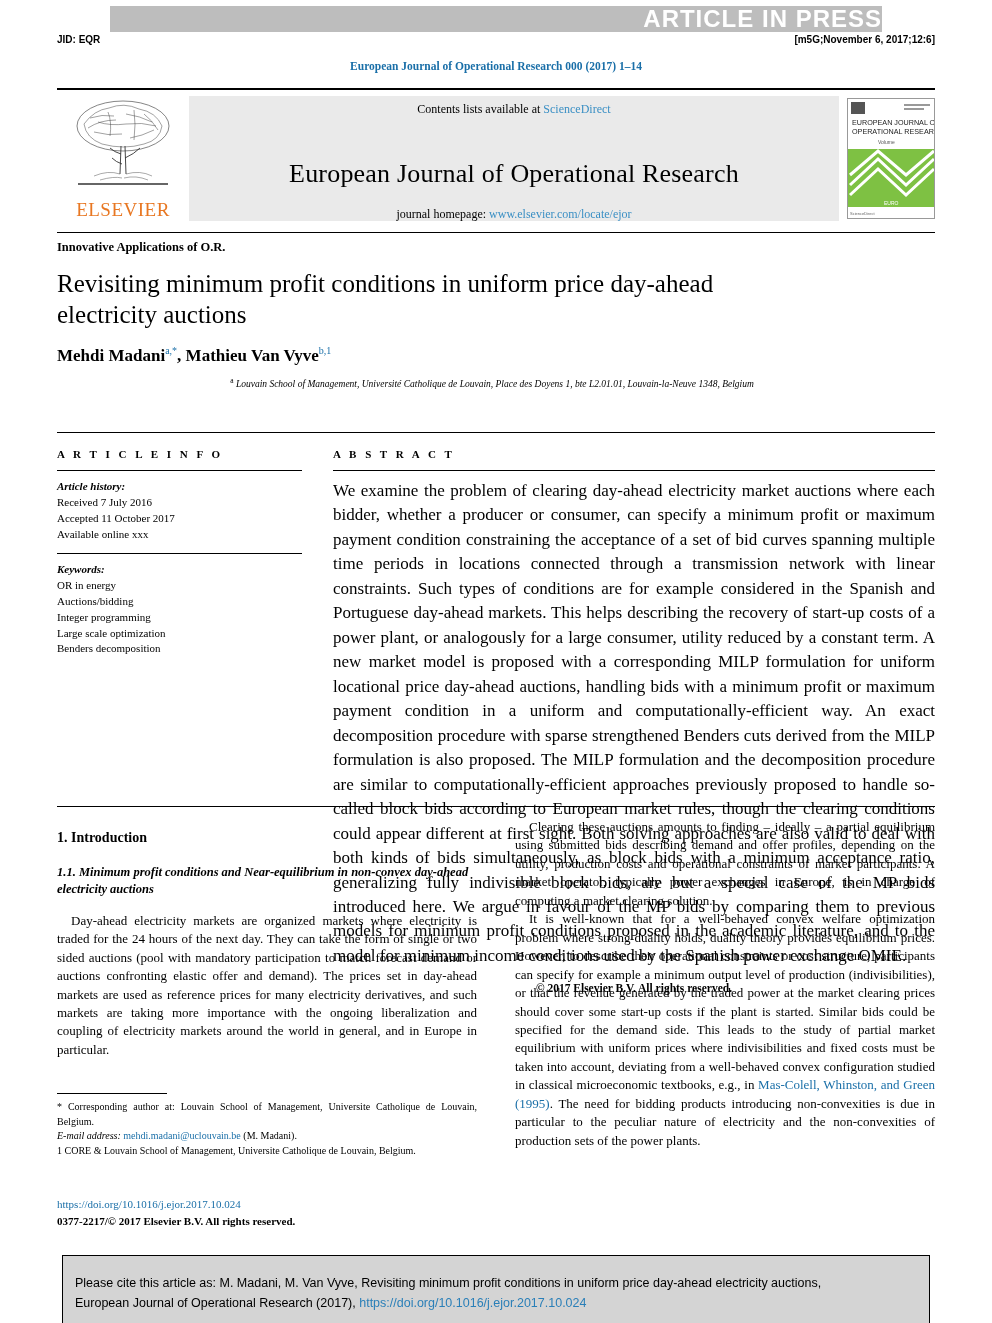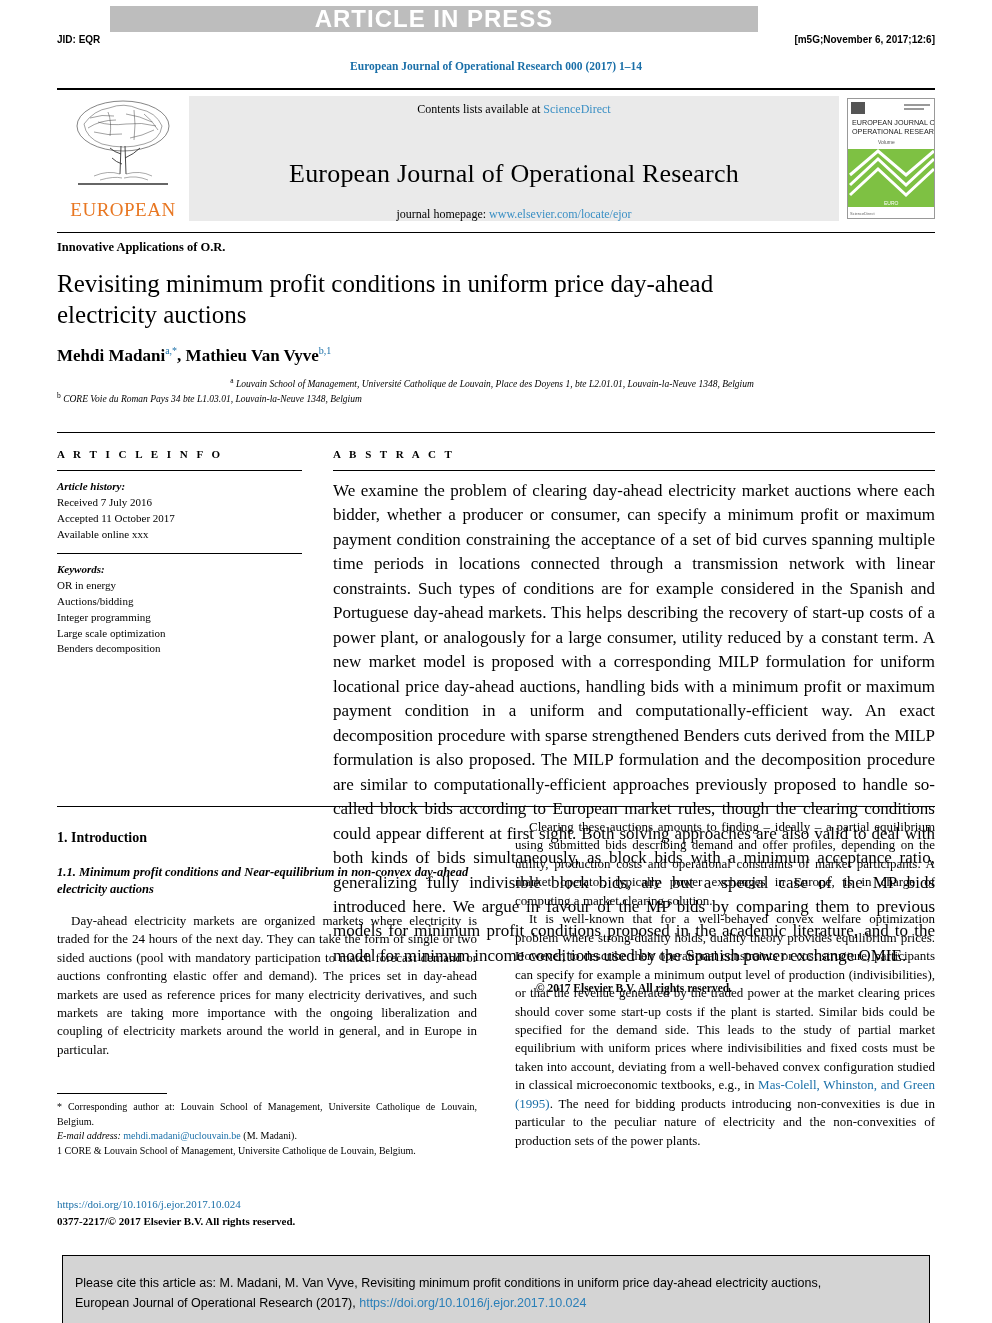--- a/index.html
+++ b/index.html
@@ -14,24 +14,24 @@
     overflow: hidden;
   }
 
   .page { position: relative; width: 992px; height: 1323px; padding: 0; }
 
   
   .press-banner {
     position: absolute;
     top: 6px;
     left: 110px;
-    width: 648px;
+    width: 772px;
     height: 26px;
     background: #bdbdbd;
-    text-align: center;
+    text-align: right;
     line-height: 26px;
     font-family: "Liberation Sans", sans-serif;
     font-weight: 700;
     font-size: 24px;
     letter-spacing: 1px;
     color: #ffffff;
   }
 
   .jid-row {
     position: absolute;
@@ -351,21 +351,21 @@
           </g>
           <g stroke="#555" stroke-width="0.5">
             <path d="M30 80 Q44 74 56 78"></path>
             <path d="M62 78 Q76 74 88 80"></path>
             <path d="M36 84 Q50 80 58 82"></path>
             <path d="M60 82 Q72 79 84 84"></path>
           </g>
           <line x1="14" y1="88" x2="104" y2="88" stroke="#333" stroke-width="1.4"></line>
         </g>
       </svg>
-      <div class="elsevier-word">EUROPEAN</div>
+      <div class="elsevier-word">ELSEVIER</div>
     </div>
 
     <div class="mast-center">
       <div class="contents-line">
         <span>Contents lists available at </span><span class="sd">ScienceDirect</span>
       </div>
       <div class="journal-name">European Journal of Operational Research</div>
       <div class="homepage-line">
         <span>journal homepage: </span><span class="url">www.elsevier.com/locate/ejor</span>
       </div>
@@ -397,23 +397,20 @@
   <div class="innov-line">Innovative Applications of O.R.</div>
   <div class="art-title">Revisiting minimum profit conditions in uniform price day-ahead electricity auctions</div>
 
   <div class="authors">
     <span>Mehdi Madani</span><sup class="star">a,*</sup>, <span>Mathieu Van Vyve</span><sup>b,1</sup>
   </div>
 
   <div class="affil a">
     <sup>a</sup> <span>Louvain School of Management, Université Catholique de Louvain, Place des Doyens 1, bte L2.01.01, Louvain-la-Neuve 1348, Belgium</span>
   </div>
-  <div class="affil b">
-    <sup>b</sup> <span>CORE Voie du Roman Pays 34 bte L1.03.01, Louvain-la-Neuve 1348, Belgium</span>
-  </div>
 
   <div class="info-rule-top"></div>
 
   <div class="info-col">
     <div class="sec-label">A R T I C L E    I N F O</div>
     <div class="thin-rule"></div>
     <div class="info-block">
       <div class="ital">Article history:</div>
       <div>Received 7 July 2016</div>
       <div>Accepted 11 October 2017</div>

